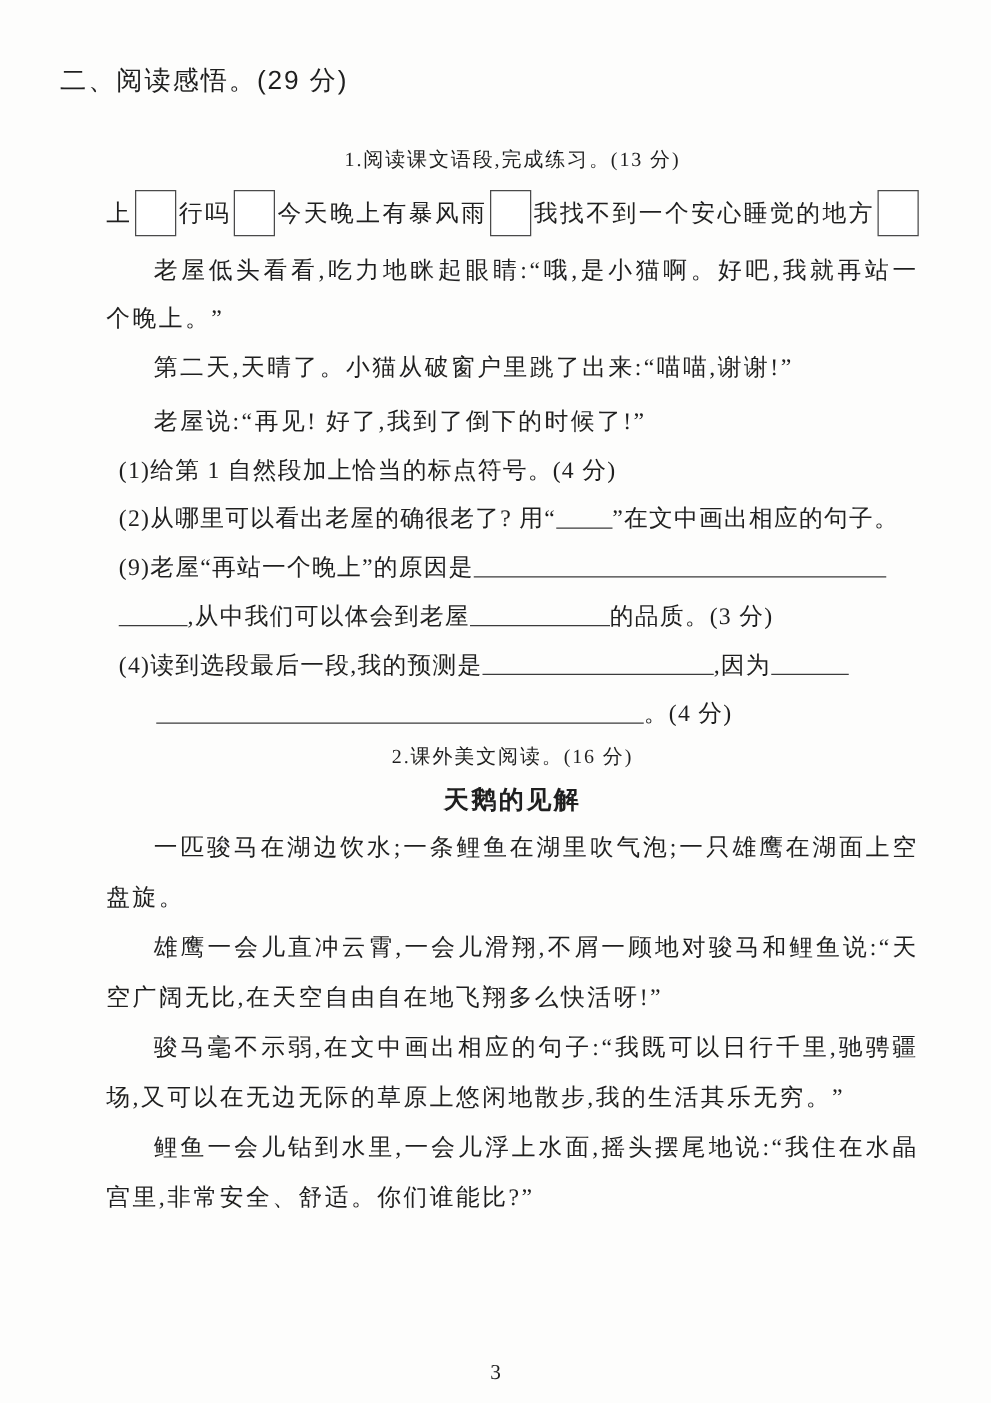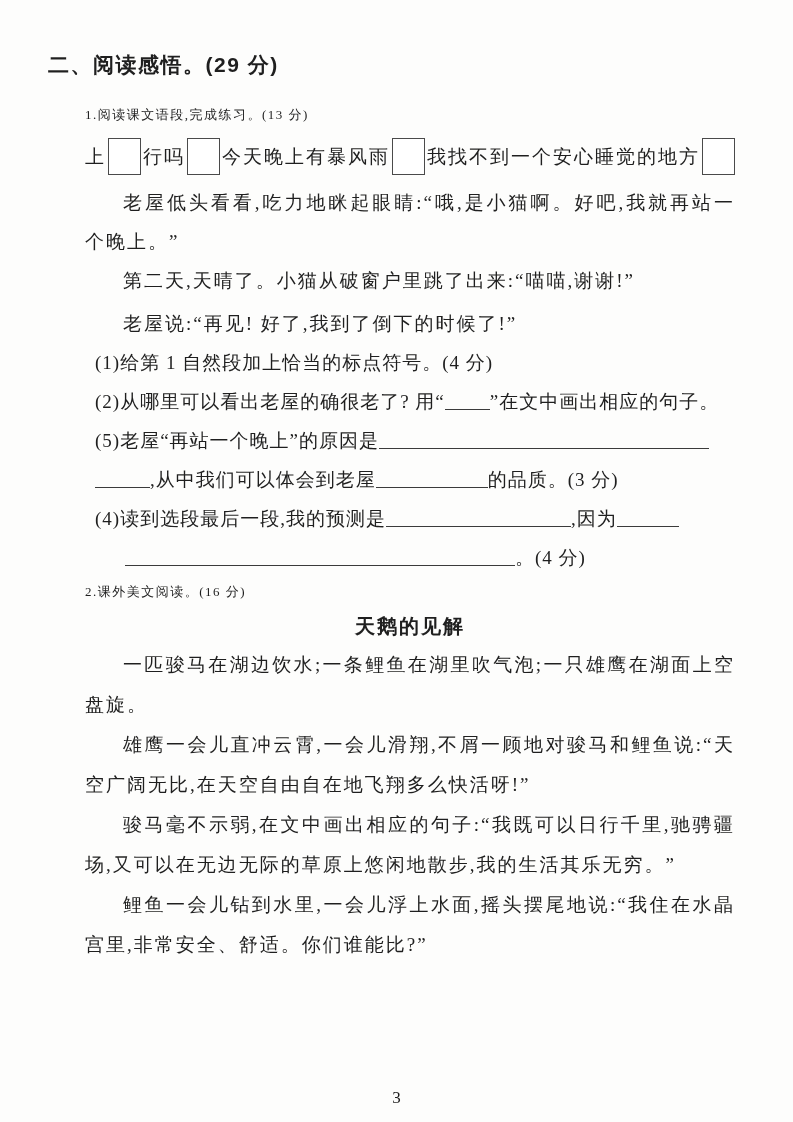--- a/index.html
+++ b/index.html
@@ -13,31 +13,32 @@
     overflow: hidden;
   }
   .page {
     box-sizing: border-box;
     width: 793px; height: 1122px;
     padding: 50px 58px 0 48px;
     position: relative;
   }
   .sec-title {
     font-family: "Liberation Sans", "DejaVu Sans", sans-serif;
-    font-weight: bold;
+    font-weight: normal;
     font-size: 21px;
     letter-spacing: 1.5px;
     line-height: 30px;
-    margin-bottom: 20px;
+    margin-bottom: 34px;
   }
   .ex-heading {
     margin-left: 37px;
-    font-size: 13px;
+    font-size: 16px;
     letter-spacing: 1.5px;
     line-height: 30px;
+    text-align: center;
   }
   .passage { margin-left: 37px; width: 650px; }
   
   .pline {
     display: flex;
     justify-content: space-between;
     align-items: center;
     height: 53px;
     letter-spacing: 2px;
     white-space: nowrap;
@@ -130,21 +131,21 @@
     <div class="jline end ind mt4">老屋说:“再见! 好了,我到了倒下的时候了!”</div>
   </div>
 
   <div class="questions">
 
     <div class="qline">(1)给第 1 自然段加上恰当的标点符号。(4 分)</div>
 
     <div class="qline"><span>(2)从哪里可以看出老屋的确很老了? 用“</span><span class="blank w45"></span><span>”在文中画出相应的句子。</span></div>
 
 
-    <div class="qline"><span>(5)老屋“再站一个晚上”的原因是</span><span class="blank w330"></span></div>
+    <div class="qline"><span>(9)老屋“再站一个晚上”的原因是</span><span class="blank w330"></span></div>
 
     <div class="qline"><span class="blank w55"></span><span>,从中我们可以体会到老屋</span><span class="blank w112"></span><span>的品质。(3 分)</span></div>
 
     <div class="qline"><span>(4)读到选段最后一段,我的预测是</span><span class="blank w185"></span><span>,因为</span><span class="blank w62"></span></div>
 
     <div class="qline ind30"><span class="blank w390"></span><span>。(4 分)</span></div>
   </div>
 
   <div class="ex-heading">2.课外美文阅读。(16 分)</div>
 

